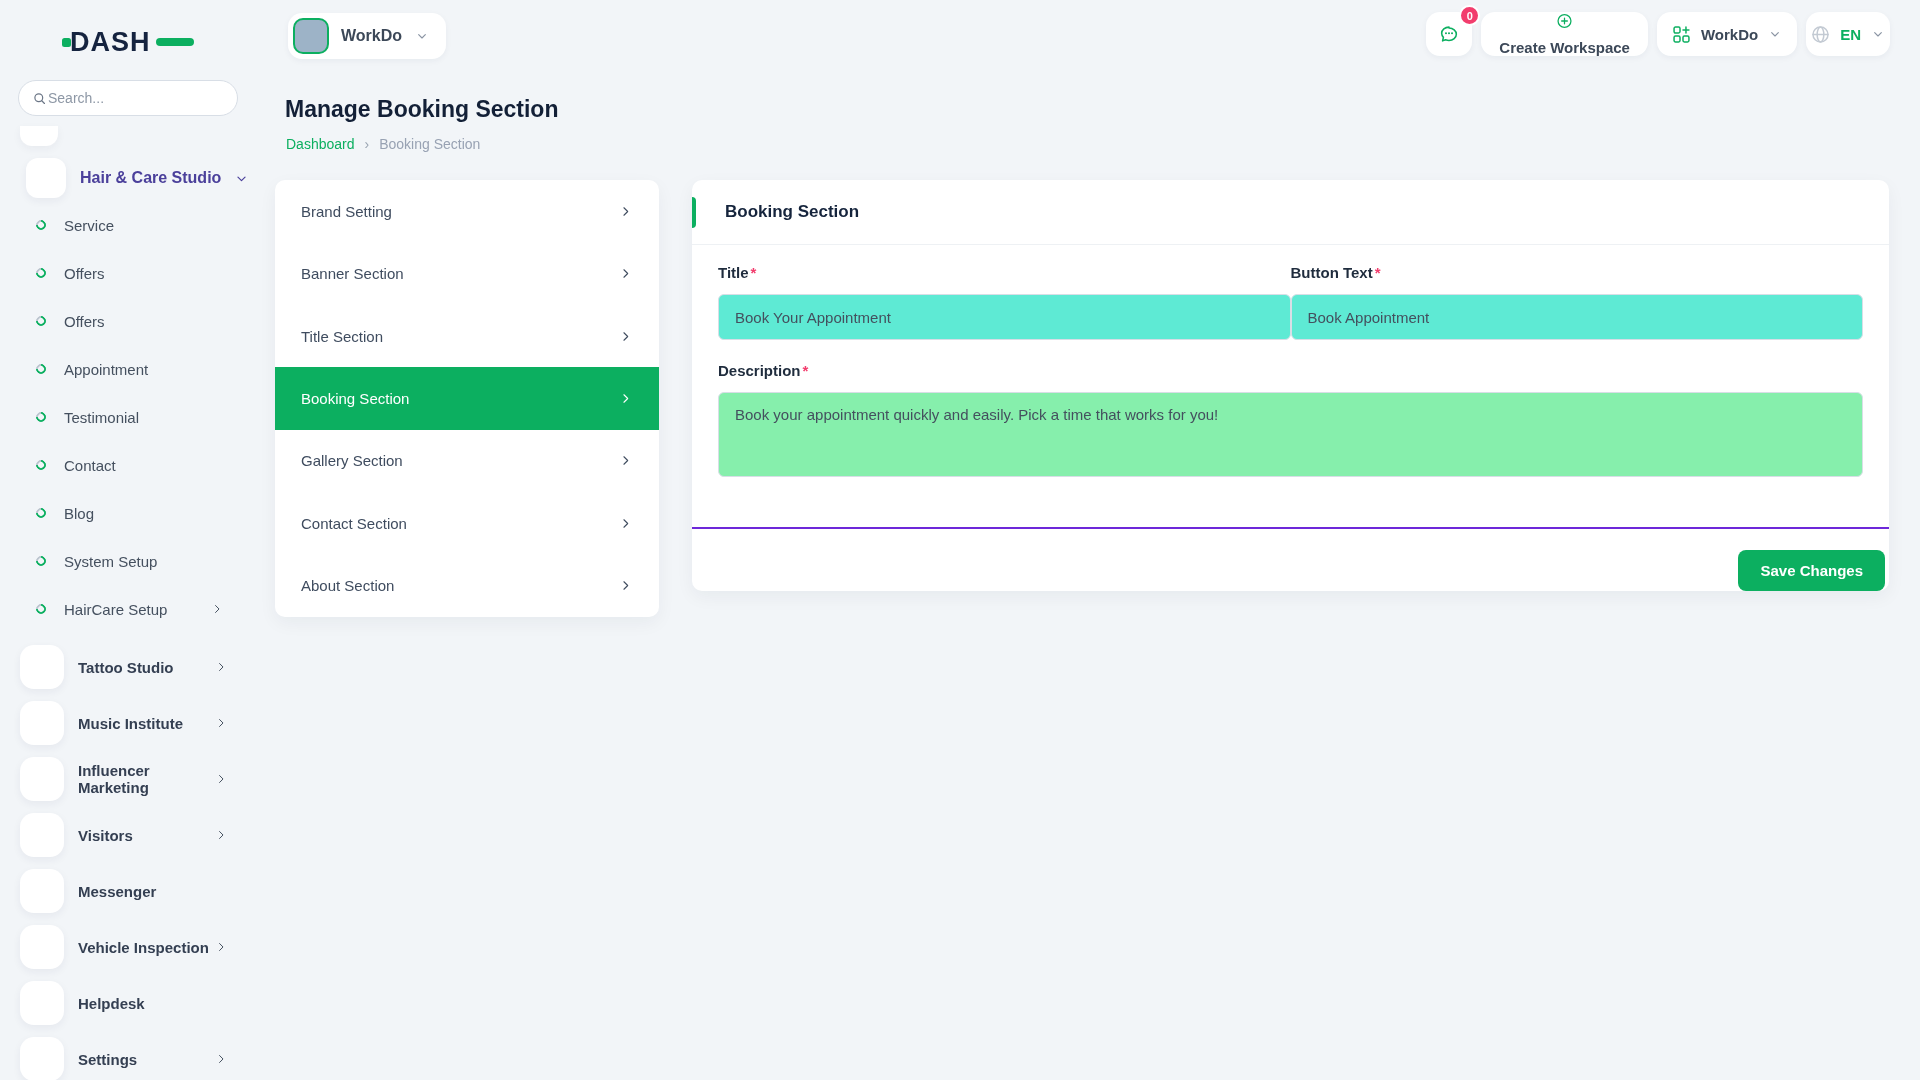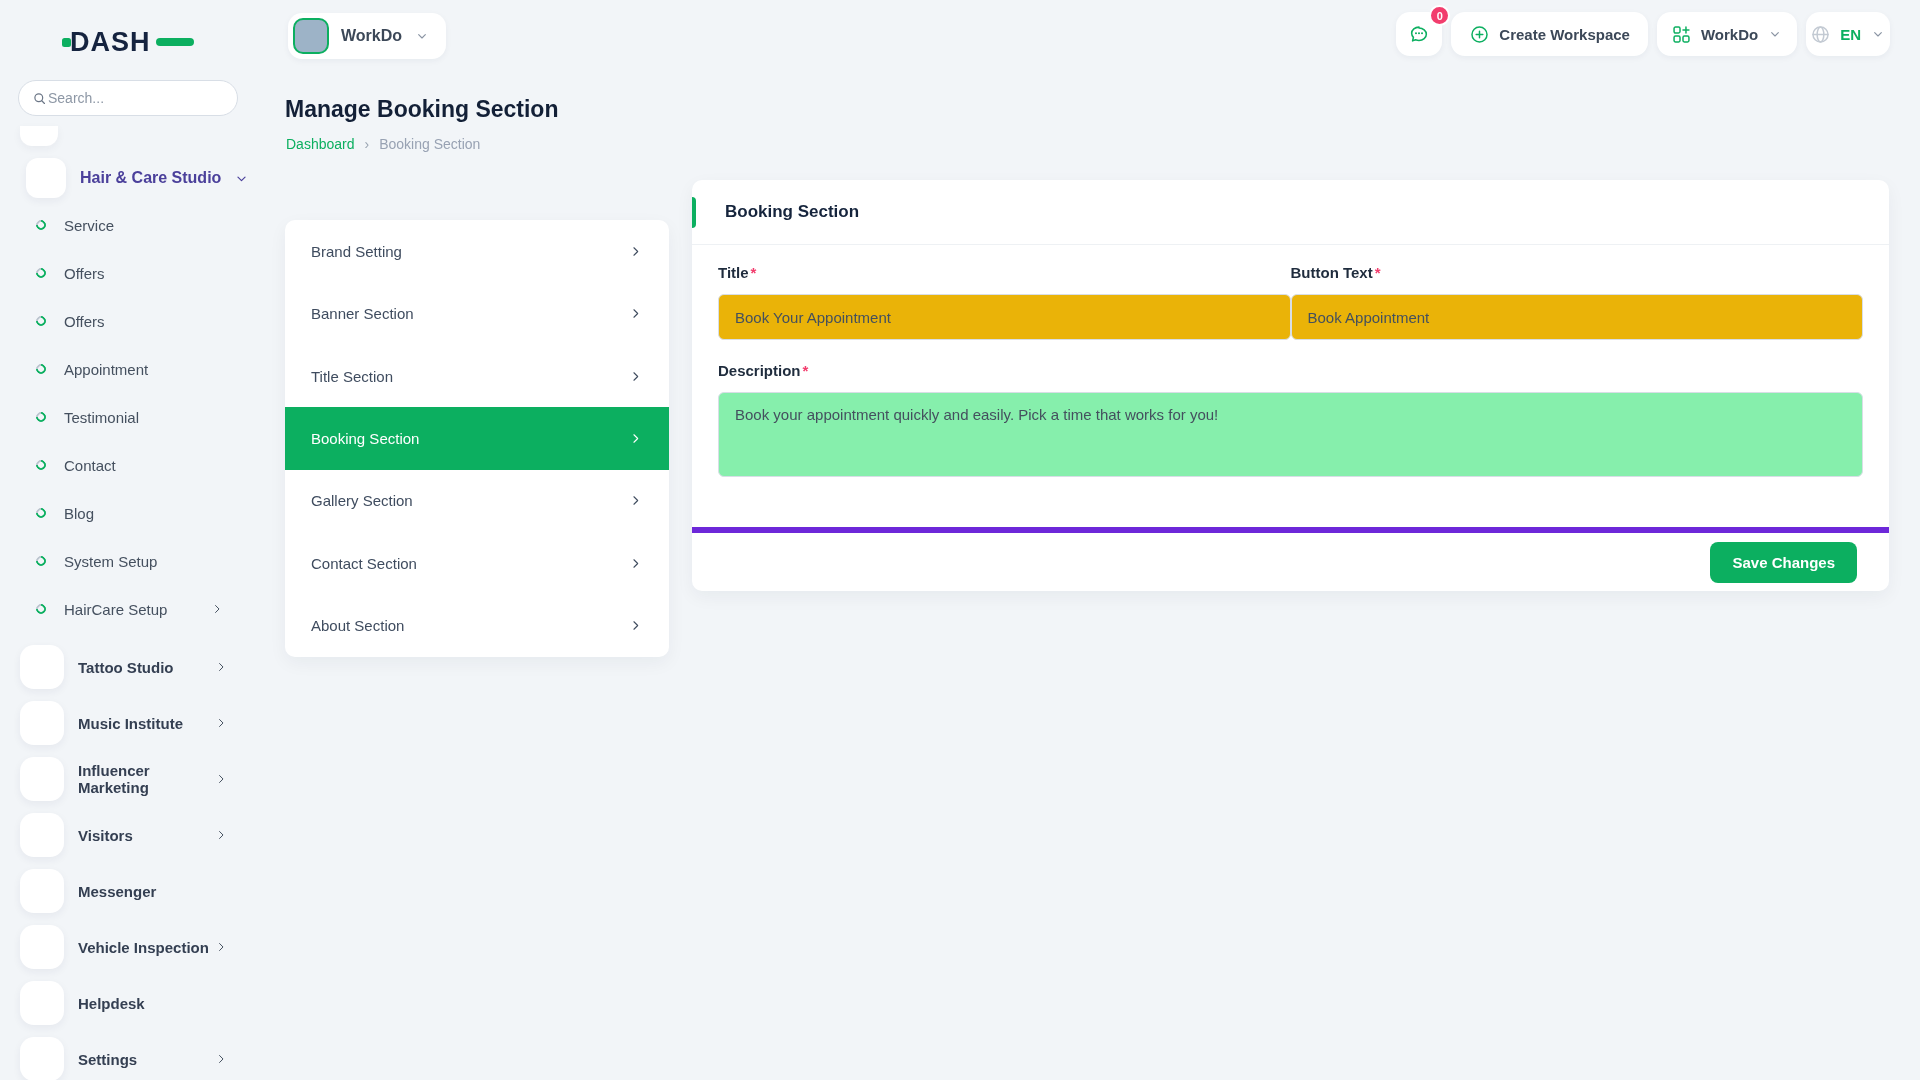--- a/index.html
+++ b/index.html
@@ -86,42 +86,42 @@
     height:44px; background:#fff; border-radius:14px; display:flex; align-items:center;
     box-shadow:0 2px 6px rgba(24,40,70,.05); cursor:pointer;
   }
   .pill-chat { width:46px; justify-content:center; position:relative; }
   .pill-chat svg { stroke:#0CAF60; }
   .chat-badge {
     position:absolute; top:-7px; right:-8px; min-width:21px; height:21px; padding:0 5px;
     background:#F23D6D; border:2px solid #fff; border-radius:11px; color:#fff;
     font-size:11px; font-weight:700; display:flex; align-items:center; justify-content:center;
   }
-  .pill-create { padding:0 18px; gap:9px; font-size:15px; font-weight:600; color:#3c4858; }
+  .pill-create { padding:0 18px; gap:9px; font-size:15px; font-weight:600; color:#3c4858;flex-direction:column; }
   .pill-create svg { stroke:#0CAF60; }
   .pill-switch { padding:0 14px; gap:9px; font-size:15px; font-weight:600; color:#3c4858; }
   .pill-switch .grid-ic { stroke:#0CAF60; }
   .pill-lang { padding:0 4px; gap:9px; font-size:15px; font-weight:700; color:#0CAF60; }
   .pill-lang .globe-ic { stroke:#c3cad3; }
   .chev-sm { stroke:#8a94a3; }
 
   
   .page-title {
     position:absolute; left:285px; top:96px; font-size:23px; font-weight:700; color:#132037;
   }
   .crumbs { position:absolute; left:286px; top:136px; display:flex; align-items:center; gap:10px; font-size:14px; }
   .crumb-link { color:#0CAF60; text-decoration:none; cursor:pointer; }
   .crumb-sep { color:#9aa4b2; font-size:14px; }
   .crumb-cur { color:#98a2b3; }
 
   
   .menu-card {
-    position:absolute; left:285px; top:180px; width:384px; height:437px;
+    position:absolute; left:275px; top:180px; width:384px; height:437px;
     background:#fff; border-radius:10px; box-shadow:0 6px 18px rgba(20,30,60,.05);
-    display:flex; flex-direction:column; overflow:hidden;margin-top:40px;
+    display:flex; flex-direction:column; overflow:hidden;
   }
   .menu-row {
     flex:1; display:flex; align-items:center; padding:0 26px; cursor:pointer;
     font-size:15px; color:#3f4c5f;
   }
   .menu-row svg { margin-left:auto; stroke:#3f4c5f; }
   .menu-row.active { background:#0CAF60; color:#fff; }
   .menu-row.active svg { stroke:#fff; }
 
   
@@ -133,32 +133,32 @@
   .fc-accent { position:absolute; left:0; top:17px; width:4px; height:31px; background:#0CAF60; border-radius:0 4px 4px 0; }
   .fc-title { margin-left:33px; font-size:17px; font-weight:700; color:#15243c; }
   .fc-body { position:absolute; left:26px; right:26px; top:65px; }
   .field-grid { display:flex; margin-top:19px; }
   .field { flex:1; }
   .f-label { font-size:15px; font-weight:700; color:#1f2c3d; margin-bottom:13px; }
   .req { color:#F23D6D; margin-left:2px; }
   .f-input {
     width:100%; height:46px; border:1px solid #d8dee6; border-radius:6px;
     padding:0 16px; font-family:"Liberation Sans",sans-serif; font-size:15px; color:#44505e;
-    outline:none; background:#eab308;
+    outline:none; background:#5eead4;
   }
   .f-area {
     width:100%; height:85px; border:1px solid #d8dee6; border-radius:6px;
     padding:11px 16px; font-family:"Liberation Sans",sans-serif; font-size:15px; color:#44505e;
     outline:none; resize:none; background:#86efac; line-height:1.4;
   }
   .field-desc { margin-top:22px; }
   .fc-footer {
     position:absolute; left:0; right:0; top:347px; height:64px;
-    border-top:6px solid #6d28d9; display:flex; align-items:center; justify-content:flex-end;
-    padding-right:32px;
+    border-top:2px solid #6d28d9; display:flex; align-items:flex-end; justify-content:flex-end;
+    padding-right:4px;
   }
   .save-btn {
     height:41px; padding:0 22px; background:#0CAF60; color:#fff; border:none;
     border-radius:8px; font-family:"Liberation Sans",sans-serif; font-size:15px; font-weight:600;
     cursor:pointer;
   }
   svg.ic { fill:none; stroke-width:1.7; stroke-linecap:round; stroke-linejoin:round; }
 </style>
 </head>
 <body>

